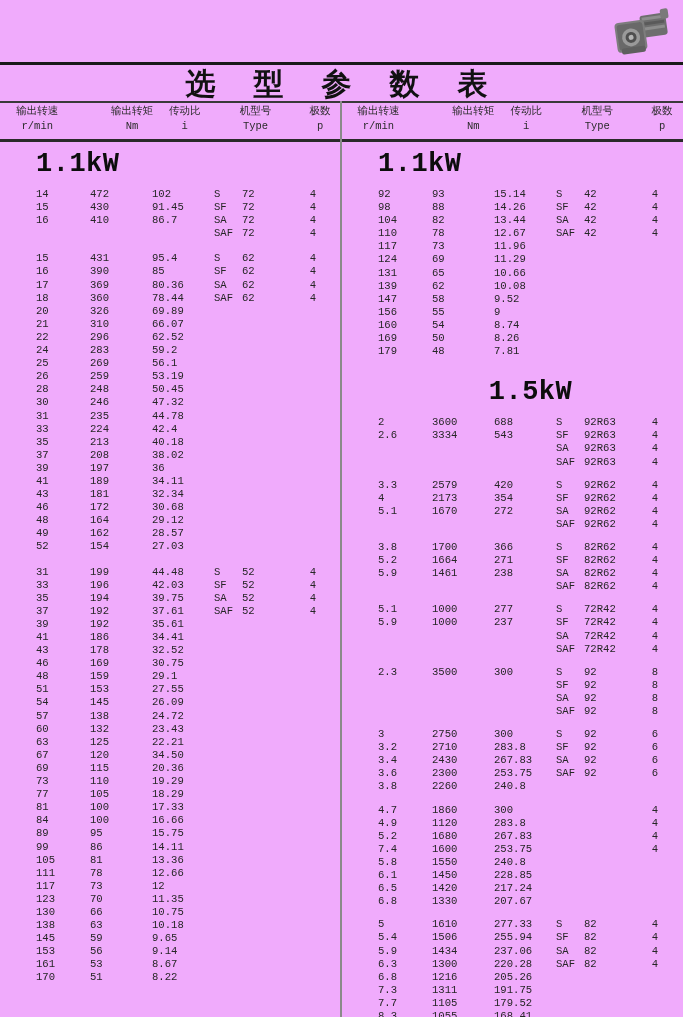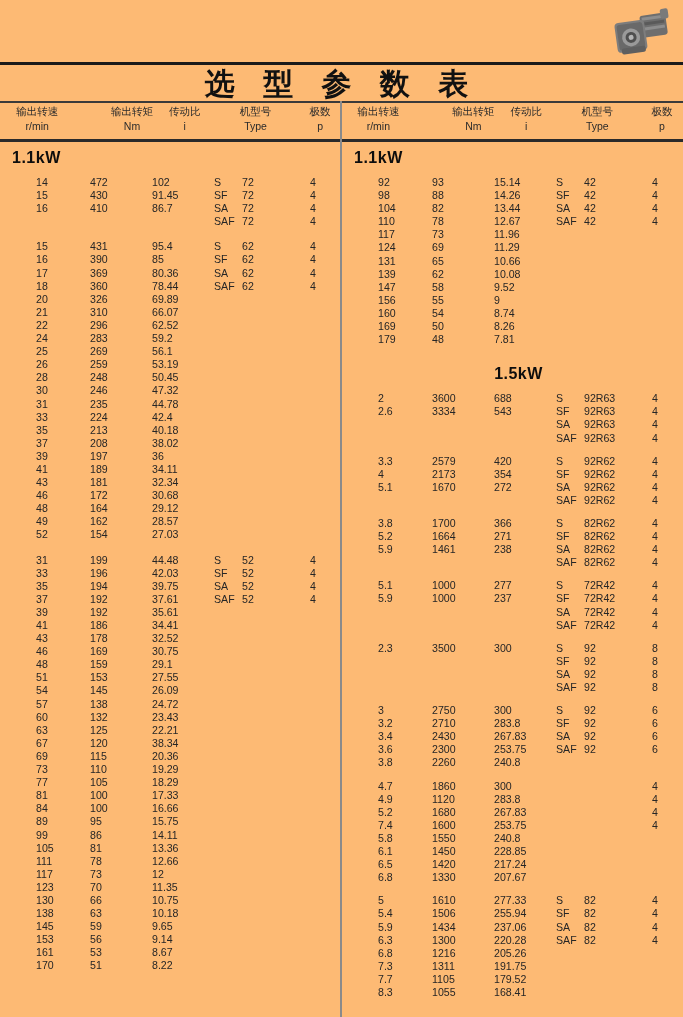--- a/index.html
+++ b/index.html
@@ -1,22 +1,22 @@
 <!DOCTYPE html>
 <html><head>
 <meta charset="utf-8">
 <style>
   * { margin:0; padding:0; box-sizing:border-box; }
   html,body { background:#e8e8e8; }
   .page {
     position:relative;
     width:683px; height:1017px;
-    background:#fdba74;
+    background:#f0abfc;
     overflow:hidden;
-    font-family:Liberation Sans, sans-serif;
+    font-family:Liberation Mono, monospace;
     color:#222;
   }
   .rule { position:absolute; left:0; right:0; background:#1a1a1a; }
   .rule-top { top:62px; height:3px; }
   .rule-mid { top:101px; height:2px; background:#3a3a3a; }
   .rule-low { top:139px; height:3px; background:#2a2a2a; }
   .vdiv { position:absolute; left:340px; top:101px; bottom:0; width:2px; background:#8a8a8a; }
 
   .page-title {
     position:absolute; top:64px; left:0; width:100%;
@@ -34,22 +34,22 @@
   .hcol:nth-child(2){ width:56px;margin-left:32px; }
   .hcol:nth-child(3){ width:60px; }
   .hcol:nth-child(4){ width:96px; }
   .hcol:nth-child(5){ width:46px; }
 
   .col { position:absolute; top:144px; }
   .col-left { left:0; width:340px; }
   .col-right { left:342px; width:341px; }
 
   .power {
-    font-size:16px; font-weight:bold; color:#0d0d0d;
-    padding-left:12px; margin:5px 0 9px 0;
+    font-size:27px; font-weight:bold; color:#0d0d0d;
+    padding-left:36px; margin:5px 0 9px 0;
     letter-spacing:0.5px;
   }
   .section + .section .power { margin-top:19px;text-align:center; }
 
   .block { margin-bottom:12px; }
   .col-right .block { margin-bottom:10px; }
   .block:last-child { margin-bottom:0; }
 
   .row {
     display:grid;
@@ -474,21 +474,21 @@
             <span class="c speed">63</span>
             <span class="c torque">125</span>
             <span class="c ratio">22.21</span>
             <span class="c tprefix"></span>
             <span class="c tsize"></span>
             <span class="c poles"></span>
           </div>
           <div class="row">
             <span class="c speed">67</span>
             <span class="c torque">120</span>
-            <span class="c ratio">38.34</span>
+            <span class="c ratio">34.50</span>
             <span class="c tprefix"></span>
             <span class="c tsize"></span>
             <span class="c poles"></span>
           </div>
           <div class="row">
             <span class="c speed">69</span>
             <span class="c torque">115</span>
             <span class="c ratio">20.36</span>
             <span class="c tprefix"></span>
             <span class="c tsize"></span>

